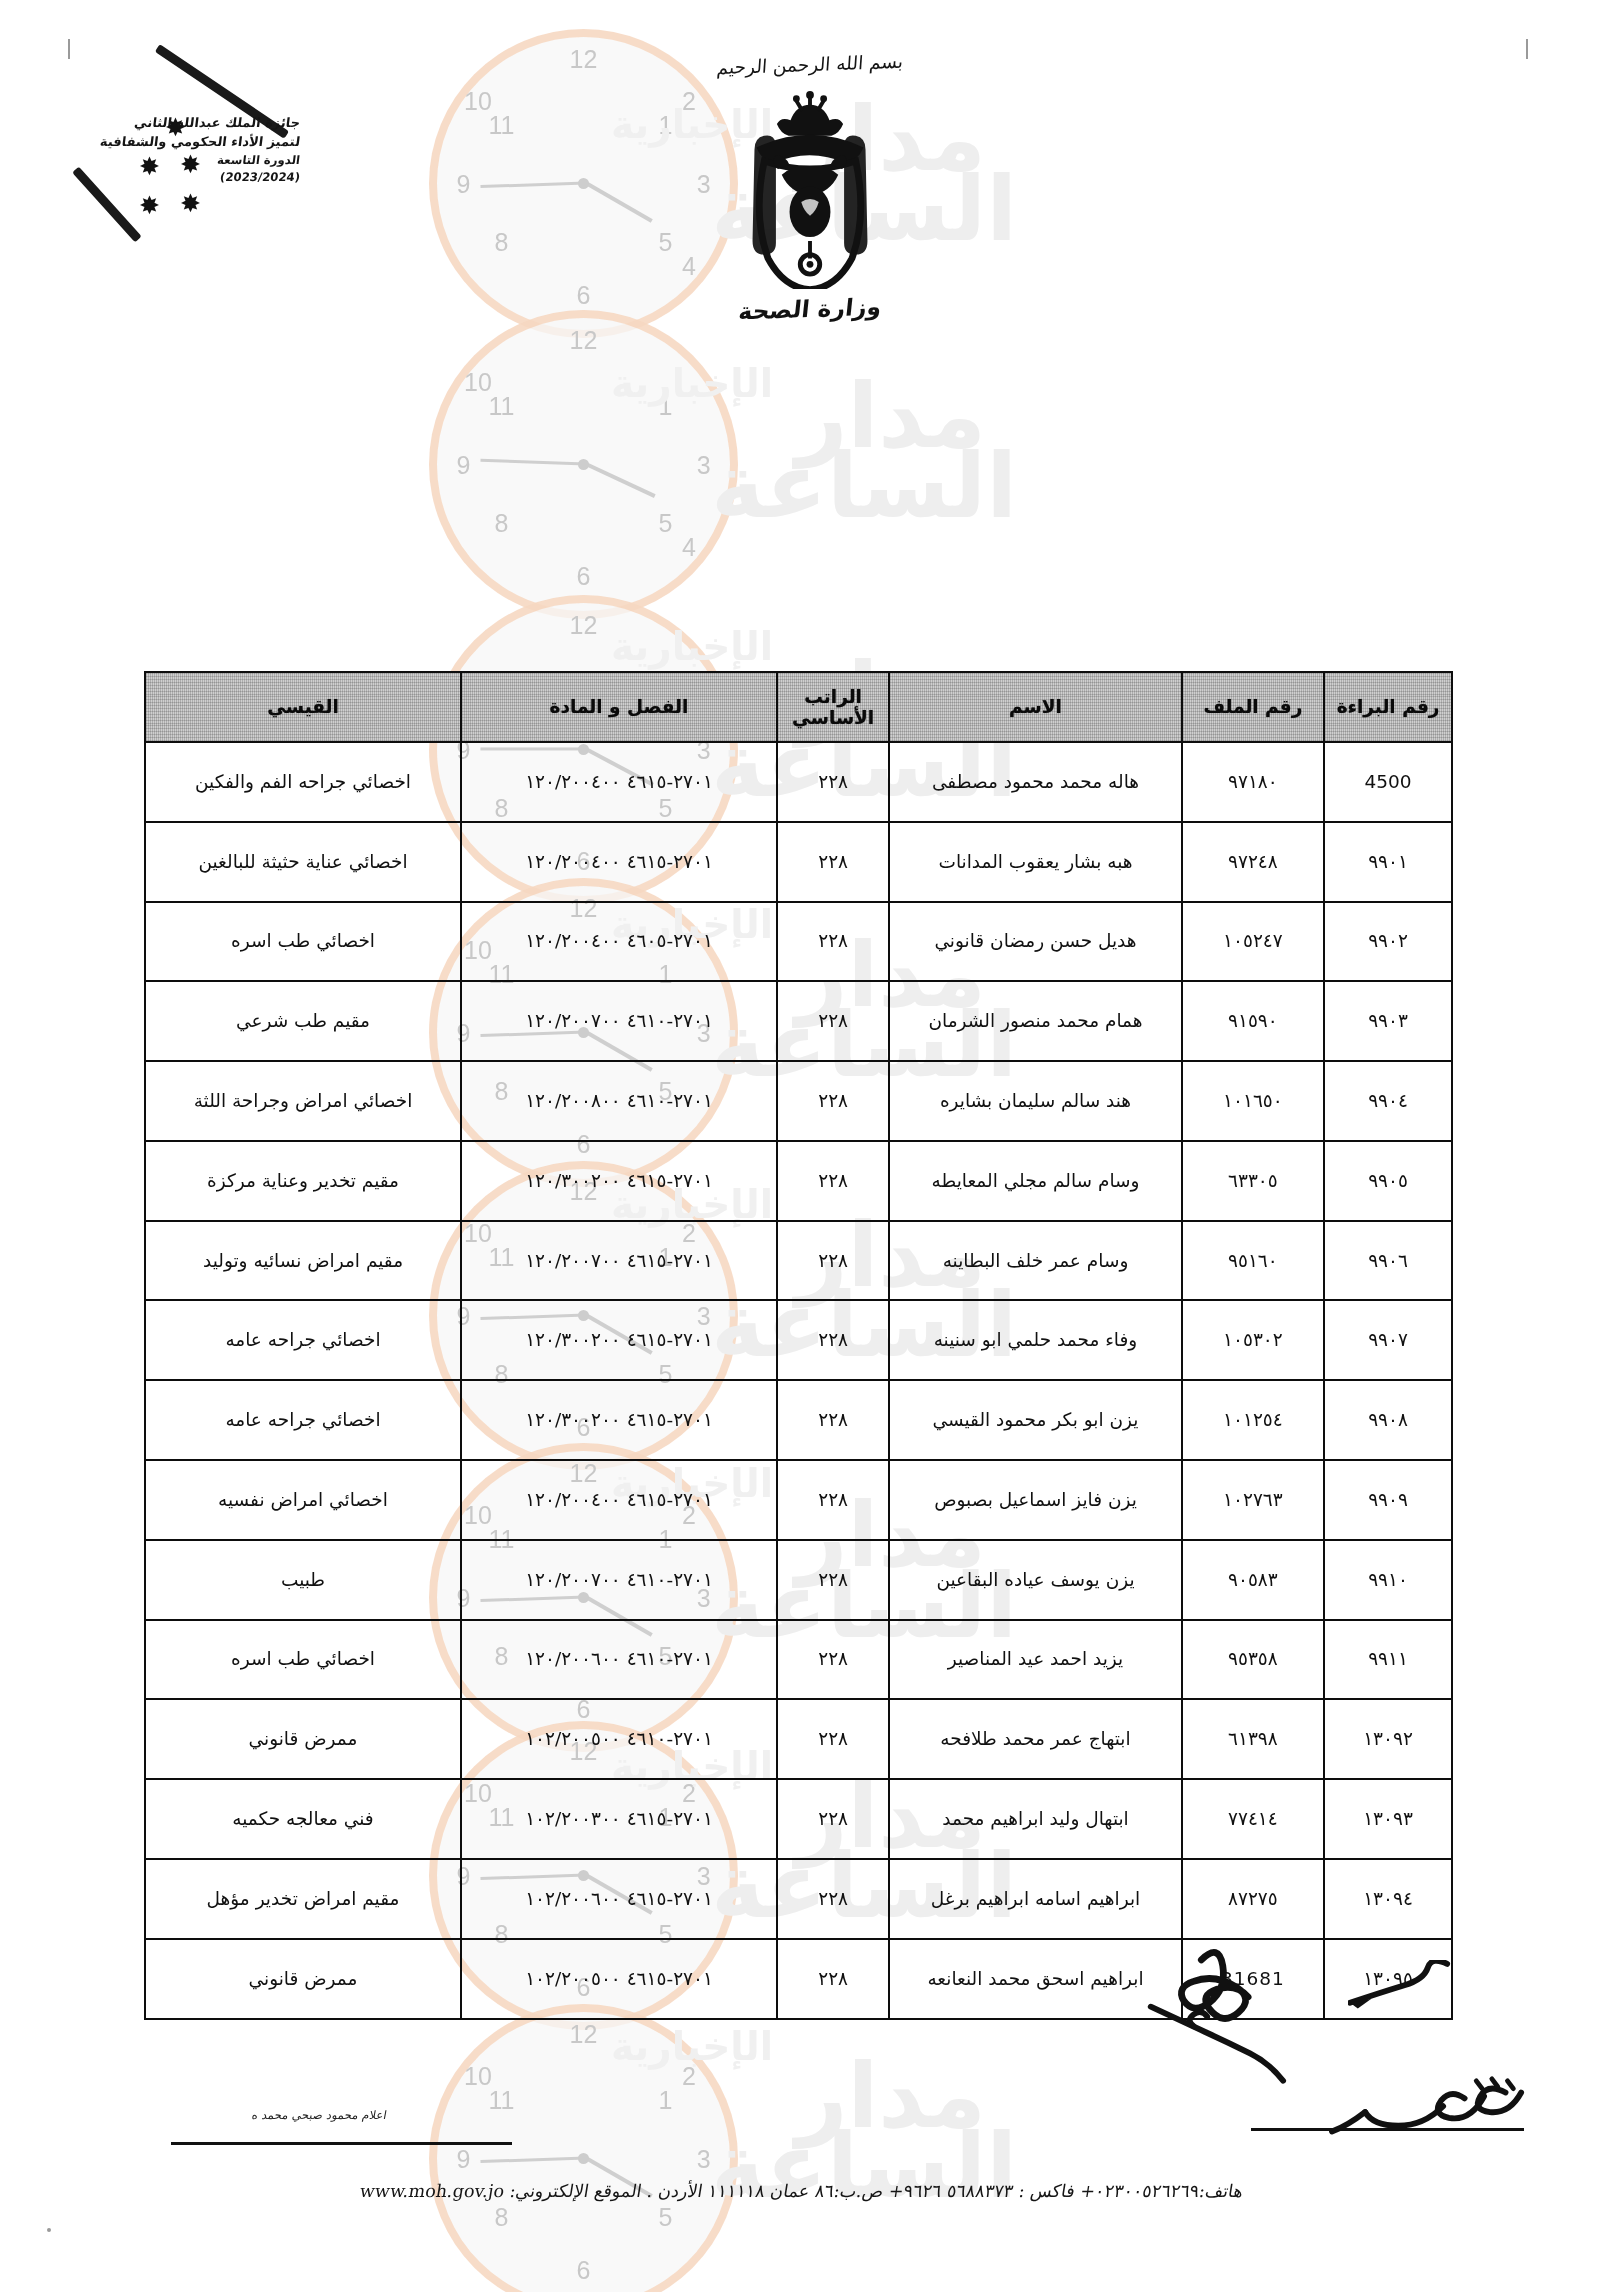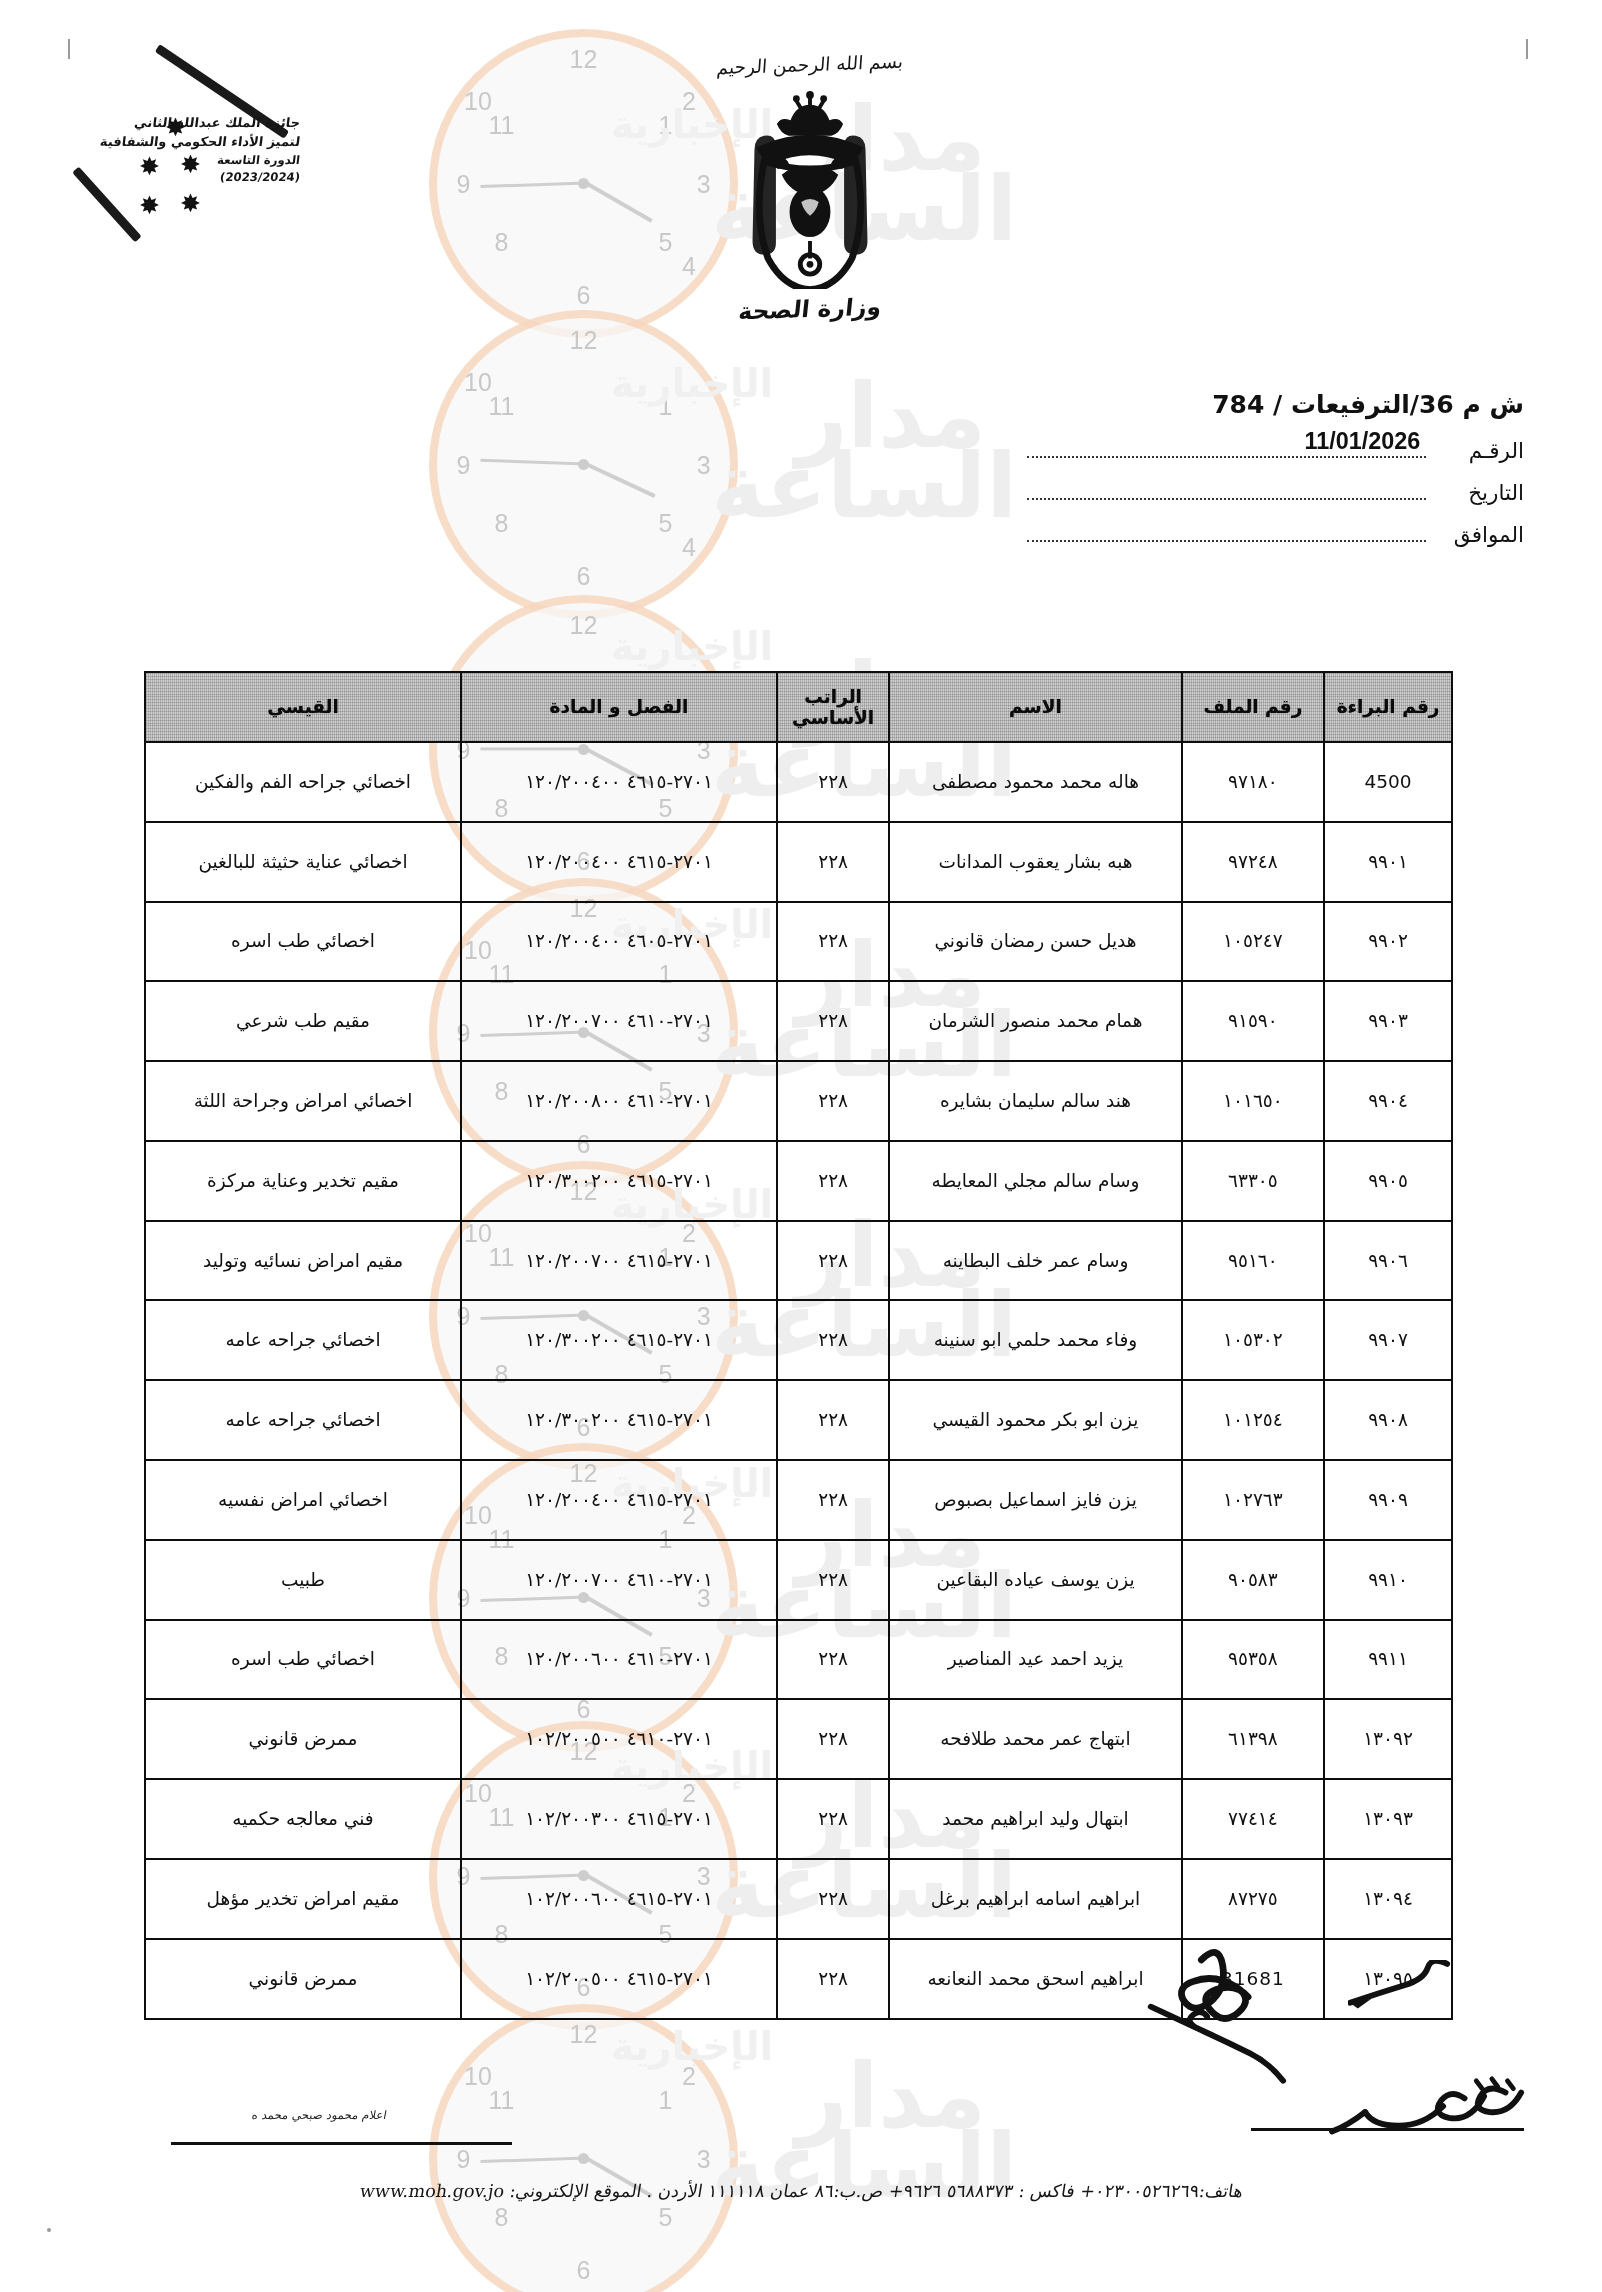--- a/index.html
+++ b/index.html
@@ -553,44 +553,20 @@
           <path d="M106 126 q9 -6 18 0 q-3 10 -9 14 q-6 -4 -9 -14 Z" fill="#fff" opacity="0.75"></path>
 
           <path d="M115 166 l0 18" stroke="#111" stroke-width="4"></path>
           <circle cx="115" cy="190" r="10" fill="none" stroke="#111" stroke-width="5"></circle>
           <circle cx="115" cy="190" r="3.5" fill="#111"></circle>
         </svg>
       </div>
       <div class="ministry">وزارة الصحة</div>
     </div>
 
-    <div class="refblock">
-      <div class="ref-title">ش م 36/الترفيعات / 784</div>
-
-      <div class="ref-row">
-        <span class="ref-label">الرقـم</span>
-        <span class="ref-dots">
-          <span class="ref-value">11/01/2026</span>
-        </span>
-      </div>
-
-      <div class="ref-row">
-        <span class="ref-label">التاريخ</span>
-        <span class="ref-dots">
-          <span class="ref-value"></span>
-        </span>
-      </div>
-
-      <div class="ref-row">
-        <span class="ref-label">الموافق</span>
-        <span class="ref-dots">
-          <span class="ref-value"></span>
-        </span>
-      </div>
-    </div>
 
     <div class="tbl-wrap">
       <table class="promo">
         <colgroup>
           <col class="w-baraa">
             <col class="w-file">
             <col class="w-name">
           <col class="w-salary">
             <col class="w-code">
             <col class="w-job">

